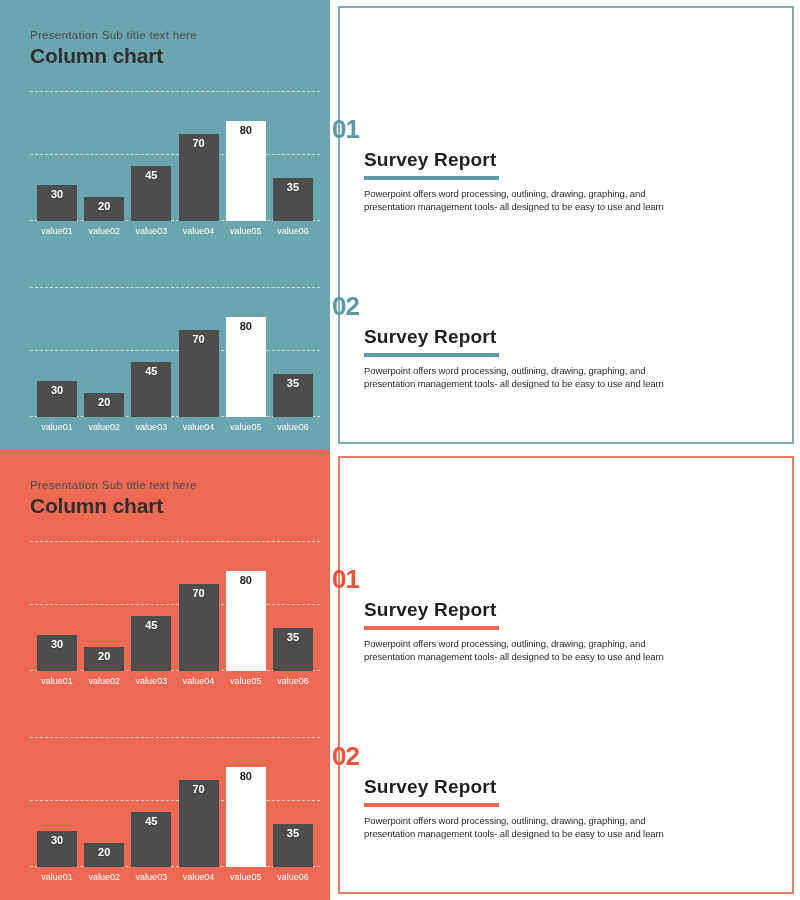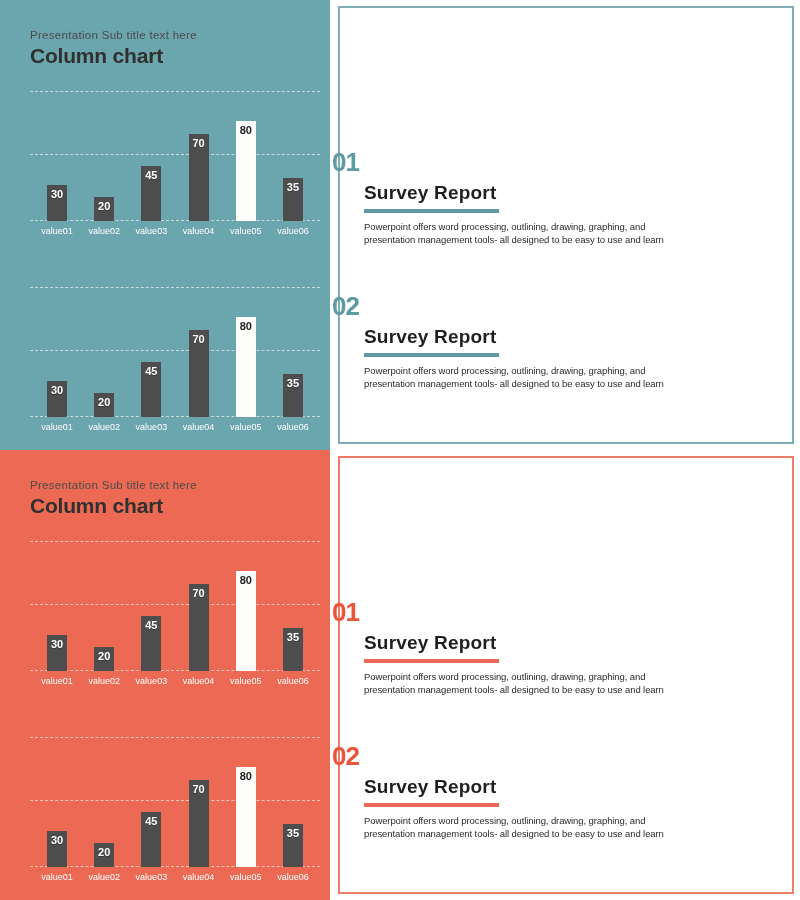--- a/index.html
+++ b/index.html
@@ -97,21 +97,21 @@
   .bar-slot {
     width: 42px;
     display: flex;
     flex-direction: column;
     align-items: center;
     justify-content: flex-end;
     height: 100%;
   }
   .bar {
     position: relative;
-    width: 20px;
+    width: 40px;
     background: #4d4d4d;
   }
   .bar.highlight { background: #fdfdfb; }
   .bar-value {
     position: absolute;
     top: 3px;
     left: 50%;
     transform: translateX(-50%);
     font-size: 11px;
     font-weight: bold;
@@ -166,21 +166,21 @@
     box-sizing: border-box;
   }
   .slide-teal .right-frame { border: 2px solid #7eadb4; }
   .slide-red  .right-frame { border: 2px solid #ee7b66; }
 
   .report-block {
     position: absolute;
     left: -8px;
     width: 420px;
   }
-  .report-block.block-01 { top: 108px; margin-top: 33px; }
+  .report-block.block-01 { top: 108px; }
   .report-block.block-02 { top: 285px; }
 
   .report-number {
     font-size: 26px;
     font-weight: bold;
     line-height: 26px;
     letter-spacing: -1px;
     margin-left: 0px;
   }
   .slide-teal .report-number { color: #5e9aa3; }

